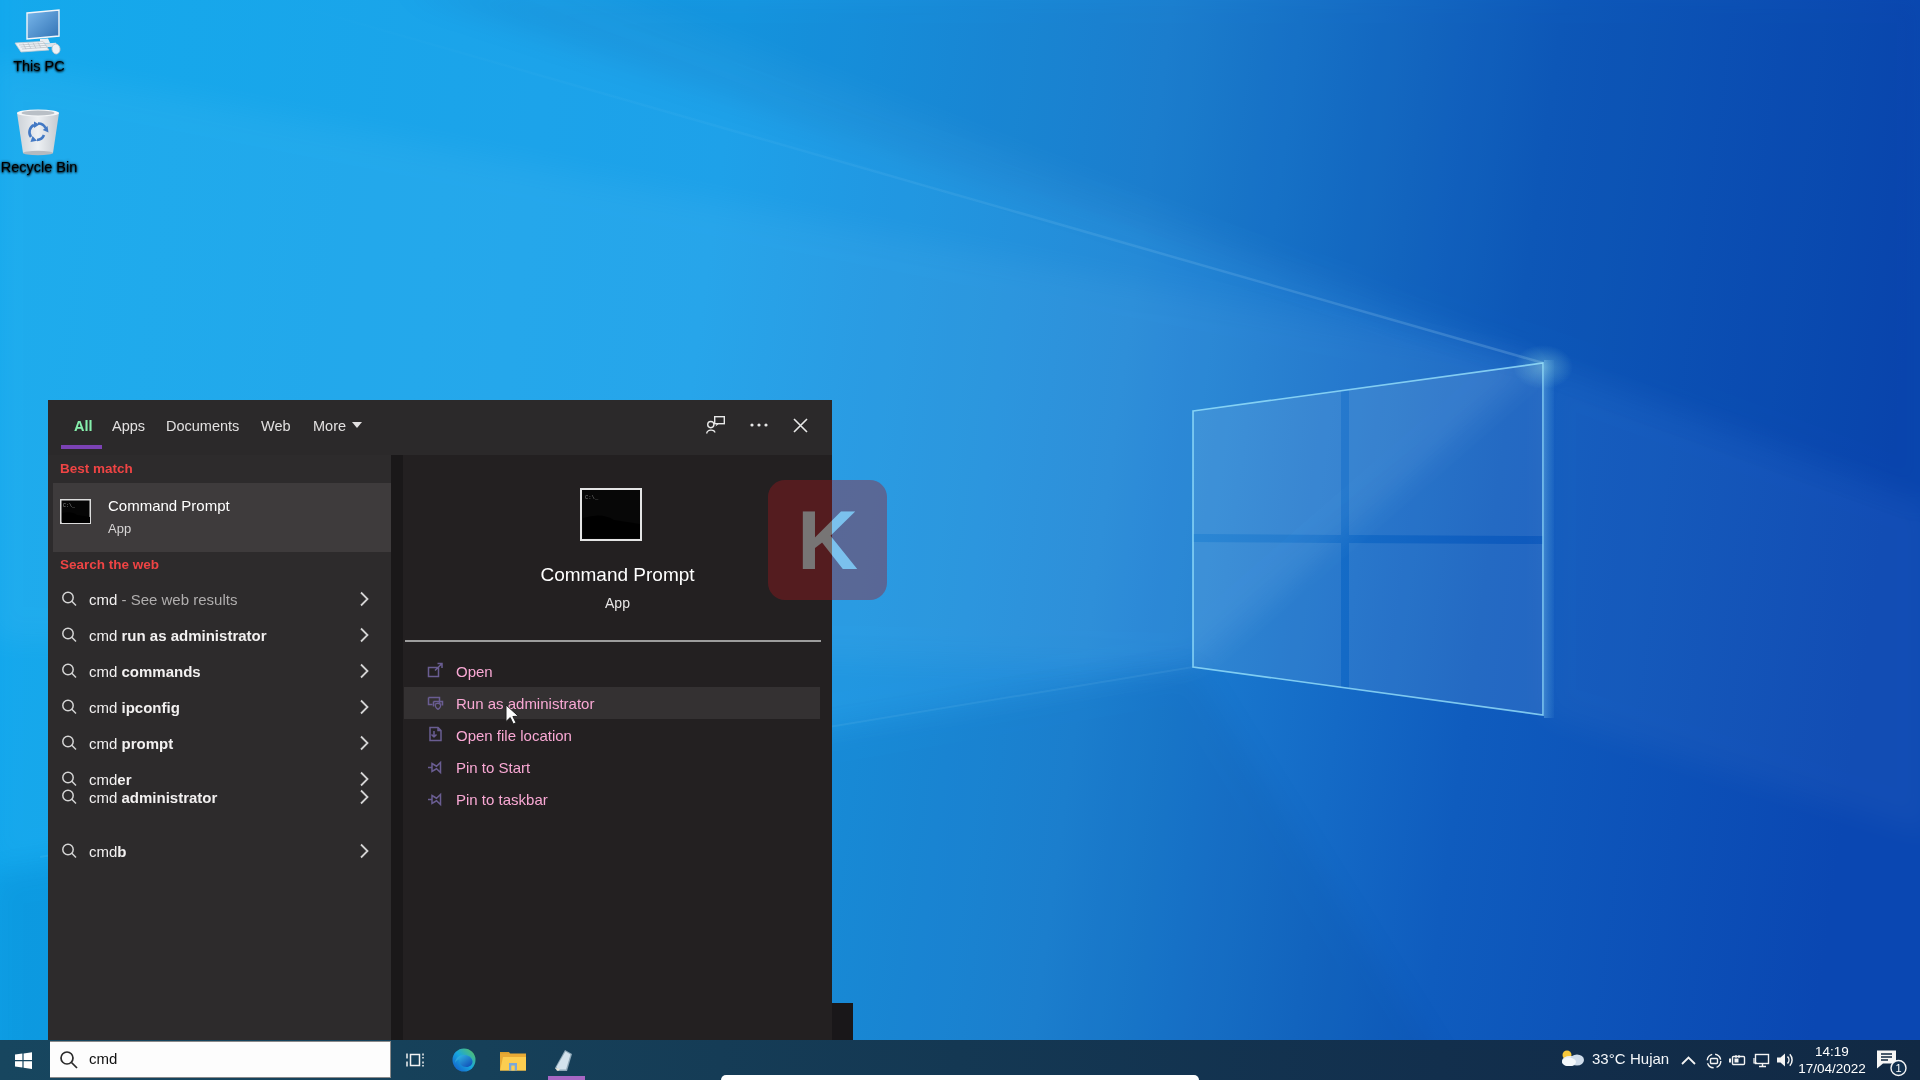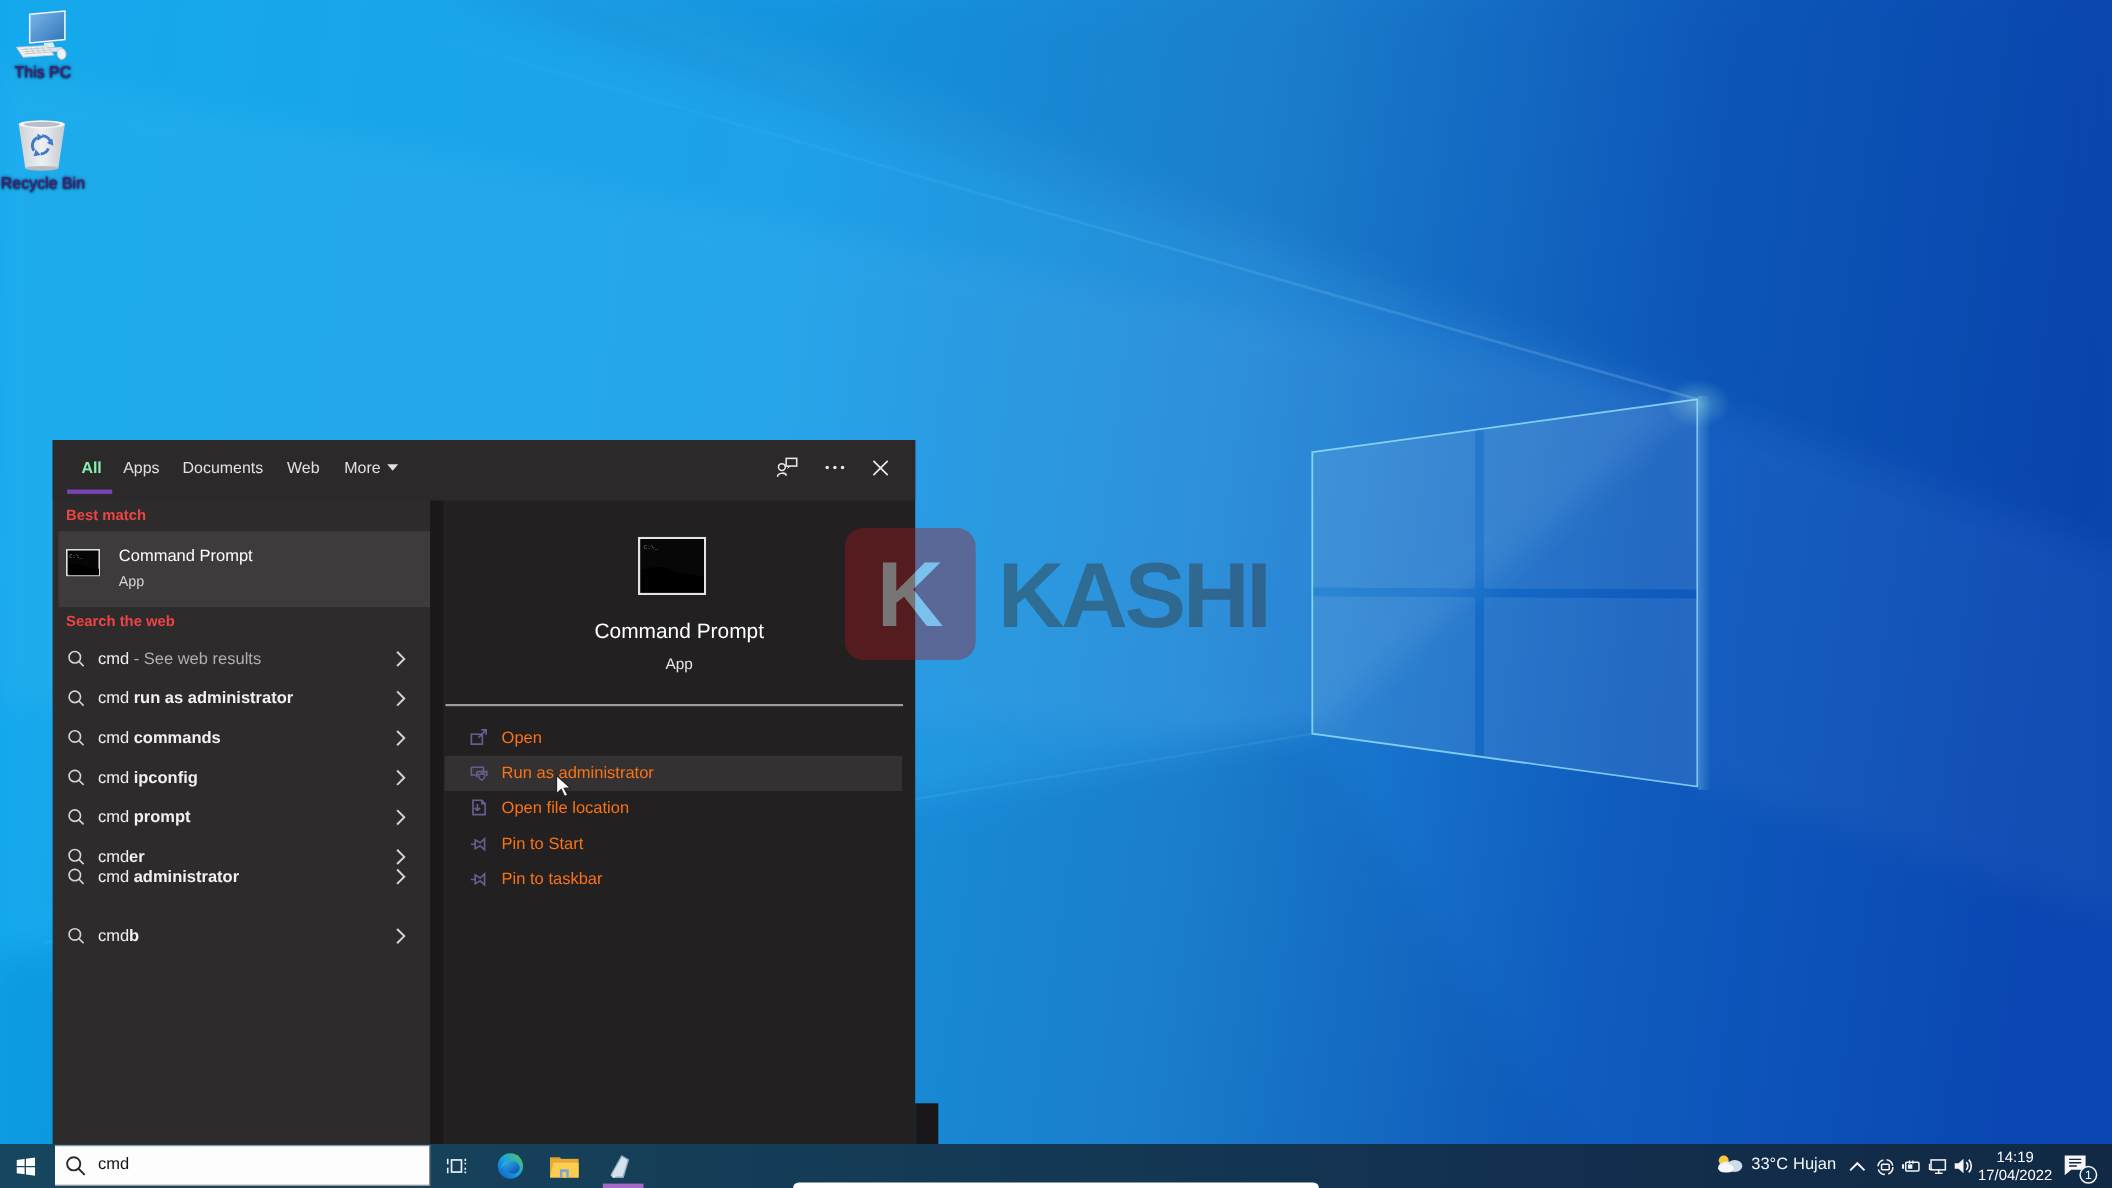--- a/index.html
+++ b/index.html
@@ -18,37 +18,37 @@
   .hdr { position:absolute; left:12px; font-size:13.5px; font-weight:bold; color:#ef4444; }
   #bestrow { position:absolute; left:5px; top:83px; width:338px; height:69px; background:#3e3b3c; }
   .t15 { font-size:15px; color:#fff; }
   .row { position:absolute; left:0; width:391px; height:36px; }
   .rtext { position:absolute; left:41px; top:50%; transform:translateY(-50%); font-size:15px; color:#f2f0f0; white-space:nowrap; }
   .chev { position:absolute; left:312px; top:50%; transform:translateY(-50%); }
   .sico { position:absolute; left:13px; top:50%; transform:translateY(-50%); }
   
   #rpanel { position:absolute; left:0; top:0; width:784px; height:640px; }
   #ropts .orow { position:absolute; left:356px; width:416px; height:32px; }
-  .otext { position:absolute; left:52px; top:50%; transform:translateY(-50%); font-size:15px; color:#f97316; white-space:nowrap; }
+  .otext { position:absolute; left:52px; top:50%; transform:translateY(-50%); font-size:15px; color:#f9a8d4; white-space:nowrap; }
   .oicon { position:absolute; left:23px; top:50%; transform:translateY(-50%); }
   
   #wm { left:768px; top:480px; width:420px; height:120px; opacity:0.38; z-index:30; }
   #wmbox { position:absolute; left:0; top:0; width:119px; height:120px; background:#a5161e; border-radius:17px; }
   #wmk { position:absolute; left:0; top:0; width:119px; height:120px; text-align:center; line-height:121px; font-size:84px; font-weight:bold; color:#fff; }
   #wmtext { position:absolute; left:139px; top:0; height:120px; line-height:123px; font-size:84px; font-weight:bold; color:#33291d; letter-spacing:-3px; }
   
   #bar { left:0; top:1040px; width:1920px; height:40px; z-index:40;
     background:linear-gradient(90deg,#17465f 0%,#164059 25%,#143853 50%,#122f4d 75%,#112944 100%); }
   #tsearch { position:absolute; left:50px; top:1px; width:341px; height:37px; background:#fdfdfd; border:1px solid #8a8a8a; border-left:none; }
   #tsearch span { position:absolute; left:39px; top:8px; font-size:15px; color:#111; }
   .white-t { color:#f4f7fa; font-size:15px; position:absolute; top:10px; }
   #clock { position:absolute; left:1790px; top:3px; width:84px; text-align:center; color:#fff; font-size:13.5px; line-height:17px; }
   #wbar { left:721px; top:1075px; width:478px; height:5px; background:#fff; border-radius:6px 6px 0 0; z-index:50; }
   
-  .dlabel { position:absolute; color:#4c1d95; font-size:14.5px; text-align:center; text-shadow:0 1px 2px rgba(0,0,0,.9), 0 0 3px rgba(0,0,0,.8); }
+  .dlabel { position:absolute; color:#000000; font-size:14.5px; text-align:center; text-shadow:0 1px 2px rgba(0,0,0,.9), 0 0 3px rgba(0,0,0,.8); }
 </style>
 </head>
 <body>
 <svg id="wall" class="abs" width="1920" height="1080" viewBox="0 0 1920 1080">
   <defs>
     <linearGradient id="base" x1="0" y1="0" x2="1920" y2="260" gradientUnits="userSpaceOnUse">
       <stop offset="0" stop-color="#0ca6ec"></stop>
       <stop offset="0.38" stop-color="#179ee8"></stop>
       <stop offset="0.60" stop-color="#1e86d6"></stop>
       <stop offset="0.80" stop-color="#0f5cbe"></stop>
@@ -305,21 +305,20 @@
         <div class="otext">Pin to taskbar</div>
       </div>
   </div>
 </div>
 
 <div class="abs" style="left:832px;top:1003px;width:21px;height:37px;background:#191719;z-index:20;"></div>
 
 <div id="wm" class="abs">
   <div id="wmbox"></div>
   <div id="wmk">K</div>
-  <div id="wmtext">KASHI</div>
 </div>
 
 <svg class="abs" style="left:505px;top:704px;z-index:60;" width="16" height="22">
   <polygon points="1,1 1,17.5 5.2,13.6 8.3,20 11,18.7 7.9,12.5 13.4,12.2" fill="#fdfdfd" stroke="#222" stroke-width="1"></polygon>
 </svg>
 
 <div id="bar" class="abs">
   <svg class="abs" style="left:15px;top:12px;" width="17" height="17">
     <polygon points="0,2.6 7.4,1.6 7.4,8 0,8" fill="#fff"></polygon>
     <polygon points="8.6,1.4 17,0.3 17,8 8.6,8" fill="#fff"></polygon>

